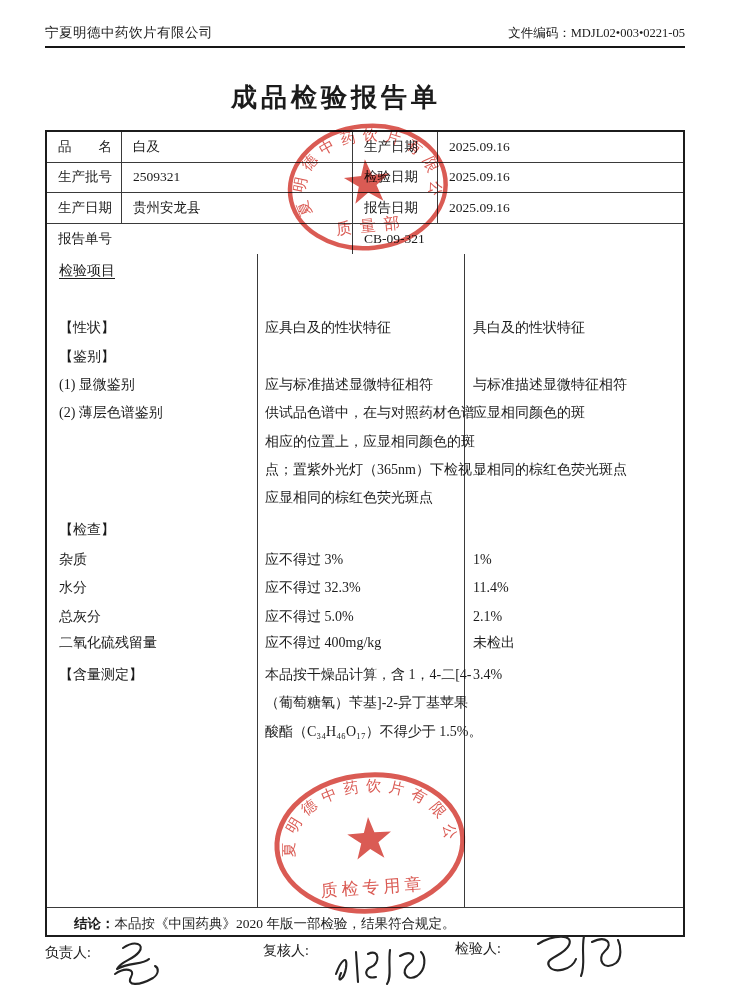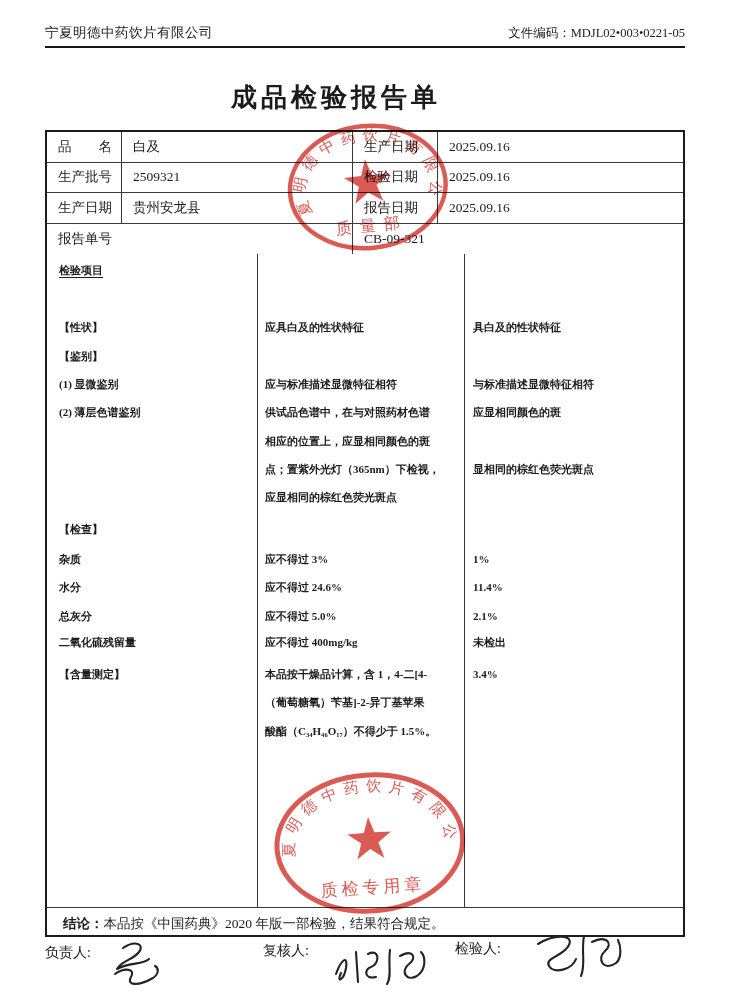--- a/index.html
+++ b/index.html
@@ -14,28 +14,28 @@
   
   .wrapper{left:45px;top:130px;width:640px;height:807px;border:2px solid #1c1c1c;box-sizing:border-box;}
   
   .info{display:grid;grid-template-columns:75px 231px 85px 245px;grid-auto-rows:30.5px;height:122px;font-size:13.5px;text-align:right;}
   .info .cell{display:flex;align-items:center;padding-left:11px;box-sizing:border-box;
               border-bottom:1px solid #3a3a3a;white-space:pre;overflow:visible;}
   .info .br{border-right:1px solid #3a3a3a;}
   .info .span2{grid-column:span 2;}
   .info .nb{border-bottom:none;}
   
-  .spec{position:relative;height:653px;border-top:0;font-size:11px;font-weight:bold;}
+  .spec{position:relative;height:653px;border-top:0;font-size:14px;}
   .vline{position:absolute;top:0;bottom:0;width:1px;background:#3a3a3a;}
   .sline{position:absolute;line-height:15px;white-space:pre;}
   .spec-h{text-decoration:underline;text-underline-offset:3px;}
   .ctr{text-align:center;}
   
   .conclusion{height:32px;border-top:1px solid #3a3a3a;display:flex;align-items:center;
-              padding-left:16px;font-size:13.5px;box-sizing:border-box;}
+              padding-left:27px;font-size:13.5px;box-sizing:border-box;}
   .conclusion b{font-weight:bold;}
   
   .sig-label{font-size:14px;}
   .sig svg{display:block;}
   .sig path{fill:none;stroke:#232323;stroke-width:2.1;stroke-linecap:round;stroke-linejoin:round;}
   
   .stamp{mix-blend-mode:multiply;opacity:.88;}
   .stamp text{font-family:"Liberation Serif","DejaVu Serif",serif;}
 </style>
 </head>
@@ -88,21 +88,21 @@
       <div class="sline" style="top:381px;left:12px">二氧化硫残留量</div>
       <div class="sline" style="top:413px;left:12px">【含量测定】</div>
 
       <div class="sline" style="top:66px;left:218px">应具白及的性状特征</div>
       <div class="sline" style="top:123px;left:218px">应与标准描述显微特征相符</div>
       <div class="sline" style="top:151px;left:218px">供试品色谱中，在与对照药材色谱</div>
       <div class="sline" style="top:180px;left:218px">相应的位置上，应显相同颜色的斑</div>
       <div class="sline" style="top:208px;left:218px">点；置紫外光灯（365nm）下检视，</div>
       <div class="sline" style="top:236px;left:218px">应显相同的棕红色荧光斑点</div>
       <div class="sline" style="top:298px;left:218px">应不得过 3%</div>
-      <div class="sline" style="top:326px;left:218px">应不得过 24.6%</div>
+      <div class="sline" style="top:326px;left:218px">应不得过 32.3%</div>
       <div class="sline" style="top:355px;left:218px">应不得过 5.0%</div>
       <div class="sline" style="top:381px;left:218px">应不得过 400mg/kg</div>
       <div class="sline" style="top:413px;left:218px">本品按干燥品计算，含 1，4-二[4-</div>
       <div class="sline" style="top:441px;left:218px">（葡萄糖氧）苄基]-2-异丁基苹果</div>
       <div class="sline" style="top:470px;left:218px">酸酯（C₃₄H₄₆O₁₇）不得少于 1.5%。</div>
 
       <div class="sline" style="top:66px;left:426px">具白及的性状特征</div>
       <div class="sline" style="top:123px;left:426px">与标准描述显微特征相符</div>
       <div class="sline" style="top:151px;left:426px">应显相同颜色的斑</div>
       <div class="sline" style="top:208px;left:426px">显相同的棕红色荧光斑点</div>

